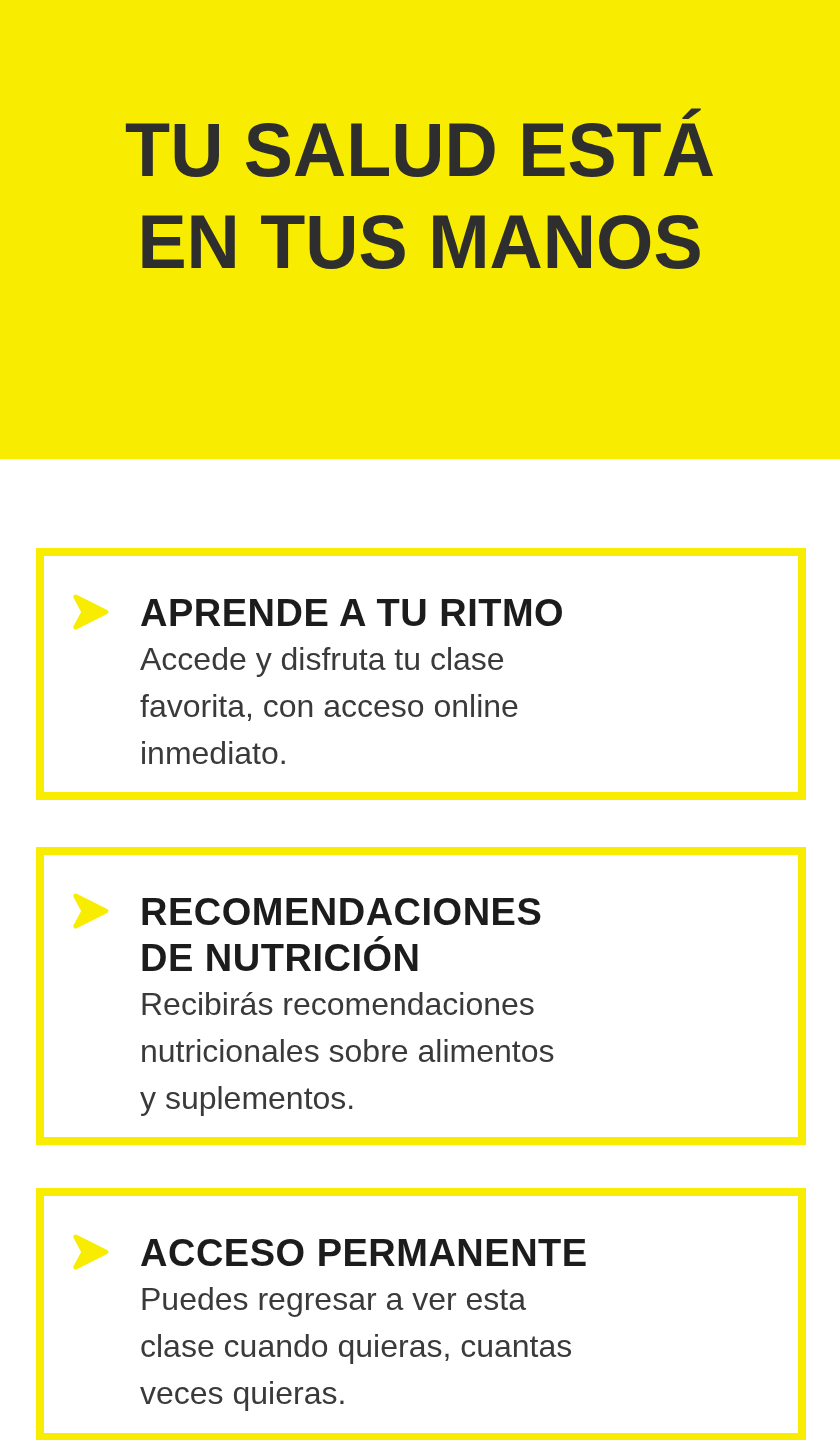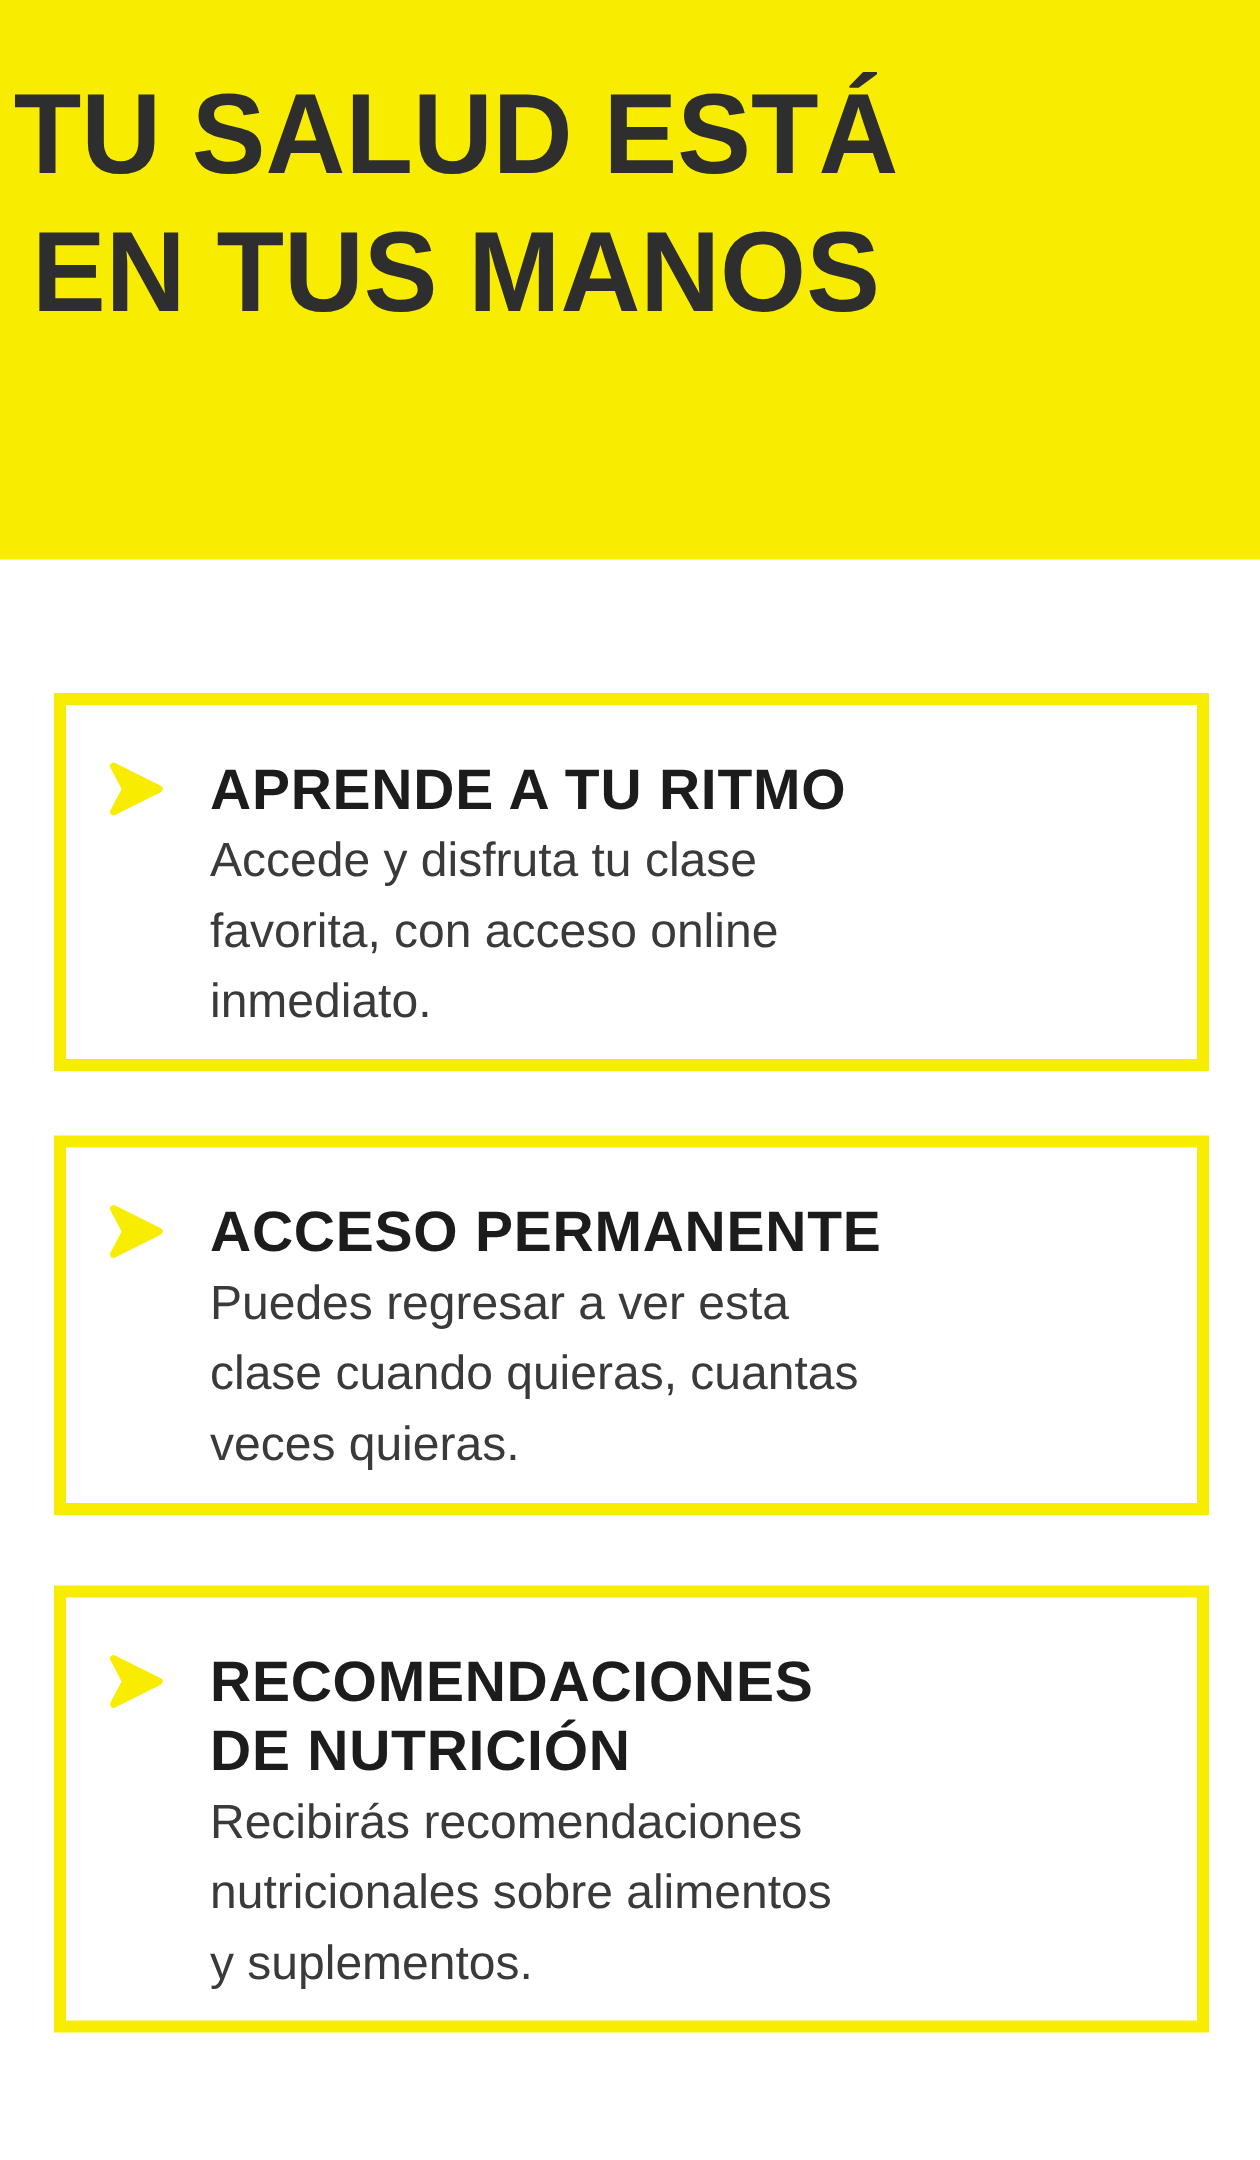--- a/index.html
+++ b/index.html
@@ -13,25 +13,26 @@
   html, body {
     width: 840px;
     background: var(--background);
     font-family: "Liberation Sans", sans-serif;
   }
   body { height: 1440px; overflow: hidden; position: relative; }
 
   
   .banner {
     width: 840px;
-    height: 373px;
+    height: 459px;
     background: var(--yellow);
     display: flex;
+    justify-content: center;
     align-items: flex-start;
-    padding-top: 44px;
+    padding-top: 104px;
   }
   .banner-title {
     font-size: 76px;
     font-weight: 700;
     line-height: 92px;
     letter-spacing: 0px;
     color: var(--banner-text);
     text-align: center;
     white-space: pre-line;
     transform: scaleX(0.97);
@@ -96,42 +97,42 @@
       </svg>
     </span>
     <div class="card-text">
       <h2 class="card-title">APRENDE A TU RITMO</h2>
       <p class="card-desc">Accede y disfruta tu clase
 favorita, con acceso online
 inmediato.</p>
     </div>
   </article>
 
-  <article class="card card-2">
-    <span class="arrow-wrap">
-      <svg viewBox="0 0 44 40" aria-hidden="true">
-        <path d="M8 4 L40 20 L8 36 L16.5 20 Z" fill="currentColor" stroke="currentColor" stroke-width="5" stroke-linejoin="round"></path>
-      </svg>
-    </span>
-    <div class="card-text">
-      <h2 class="card-title">ACCESO PERMANENTE</h2>
-      <p class="card-desc">Puedes regresar a ver esta
-clase cuando quieras, cuantas
-veces quieras.</p>
-    </div>
-  </article>
-
   <article class="card card-3">
     <span class="arrow-wrap">
       <svg viewBox="0 0 44 40" aria-hidden="true">
         <path d="M8 4 L40 20 L8 36 L16.5 20 Z" fill="currentColor" stroke="currentColor" stroke-width="5" stroke-linejoin="round"></path>
       </svg>
     </span>
     <div class="card-text">
       <h2 class="card-title">RECOMENDACIONES
 DE NUTRICIÓN</h2>
       <p class="card-desc">Recibirás recomendaciones
 nutricionales sobre alimentos
 y suplementos.</p>
     </div>
   </article>
 
+  <article class="card card-2">
+    <span class="arrow-wrap">
+      <svg viewBox="0 0 44 40" aria-hidden="true">
+        <path d="M8 4 L40 20 L8 36 L16.5 20 Z" fill="currentColor" stroke="currentColor" stroke-width="5" stroke-linejoin="round"></path>
+      </svg>
+    </span>
+    <div class="card-text">
+      <h2 class="card-title">ACCESO PERMANENTE</h2>
+      <p class="card-desc">Puedes regresar a ver esta
+clase cuando quieras, cuantas
+veces quieras.</p>
+    </div>
+  </article>
+
 </main>
 
 </body></html>

